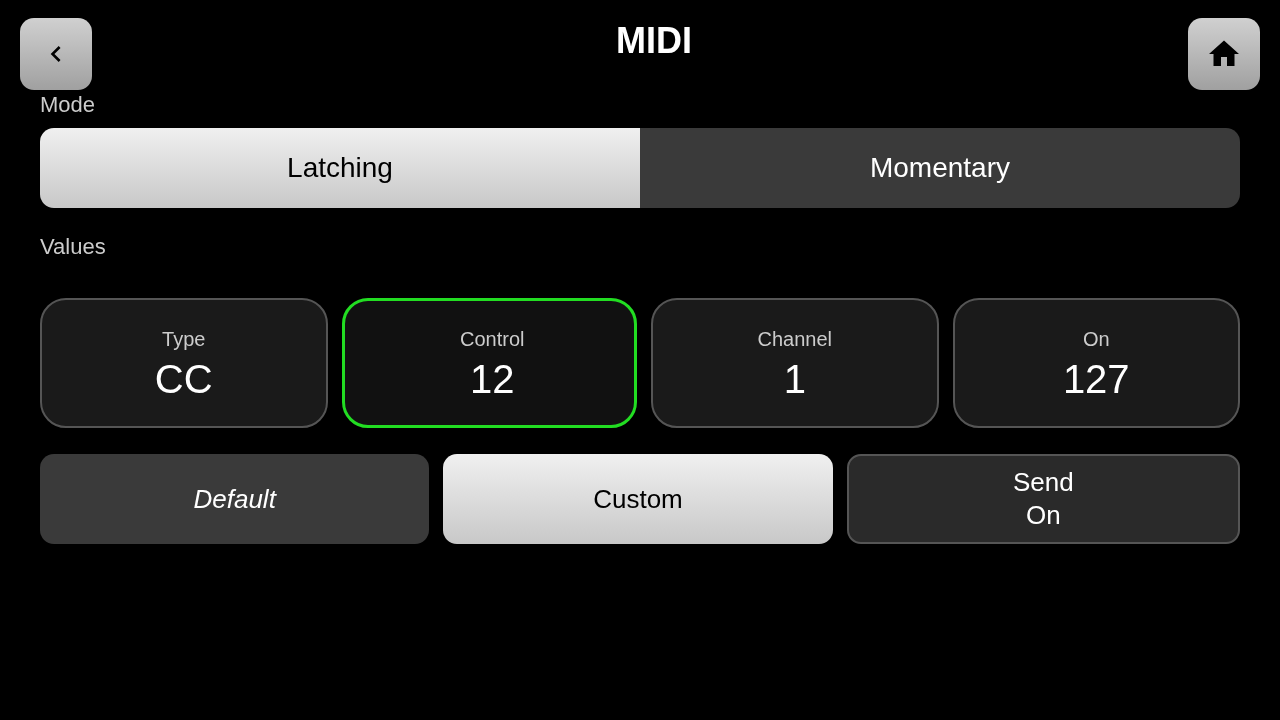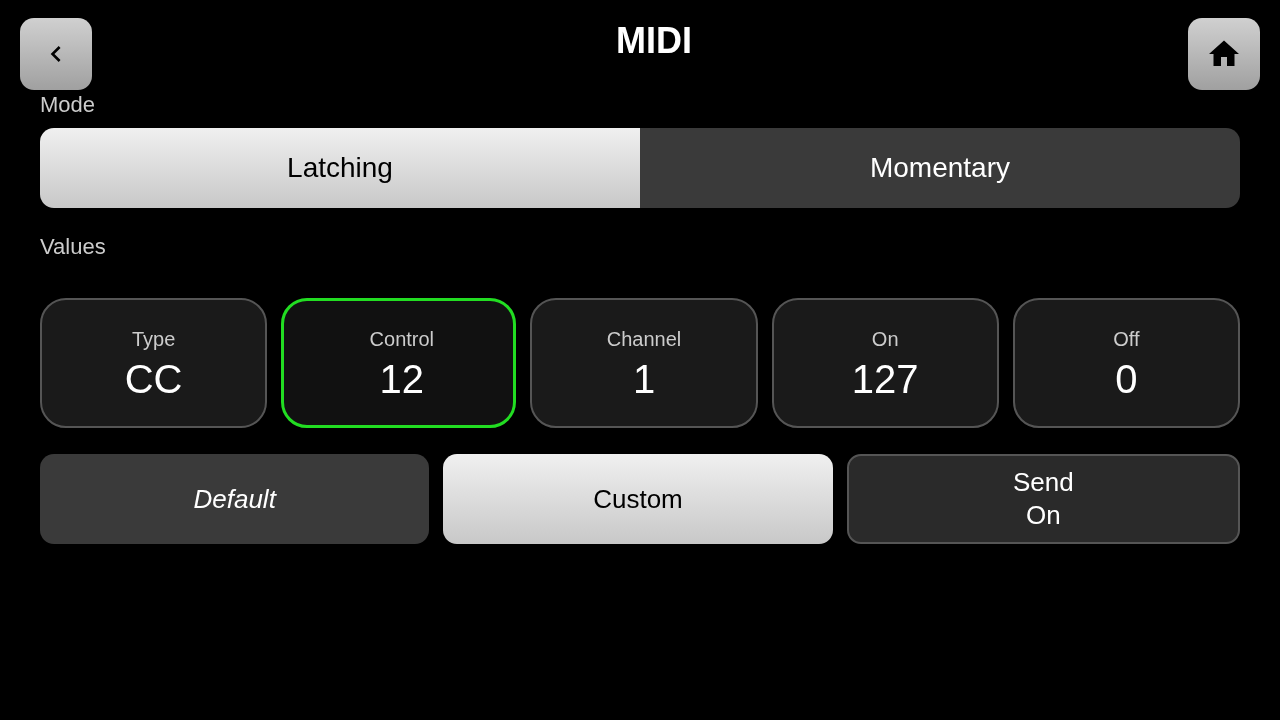--- a/index.html
+++ b/index.html
@@ -244,24 +244,20 @@
     <div class="value-card">
       <span class="value-card-label">Channel</span>
       <span class="value-card-value">1</span>
     </div>
 
     <div class="value-card">
       <span class="value-card-label">On</span>
       <span class="value-card-value">127</span>
     </div>
 
-    <div class="value-card">
-      <span class="value-card-label">Off</span>
-      <span class="value-card-value">0</span>
-    </div>
 
   </div>
 </div>
 
 <div class="bottom-buttons">
   <button class="bottom-btn default">Default</button>
   <button class="bottom-btn custom">Custom</button>
   <button class="bottom-btn send-on">
     <span class="send-on-line">Send</span>
     <span class="send-on-line">On</span>

